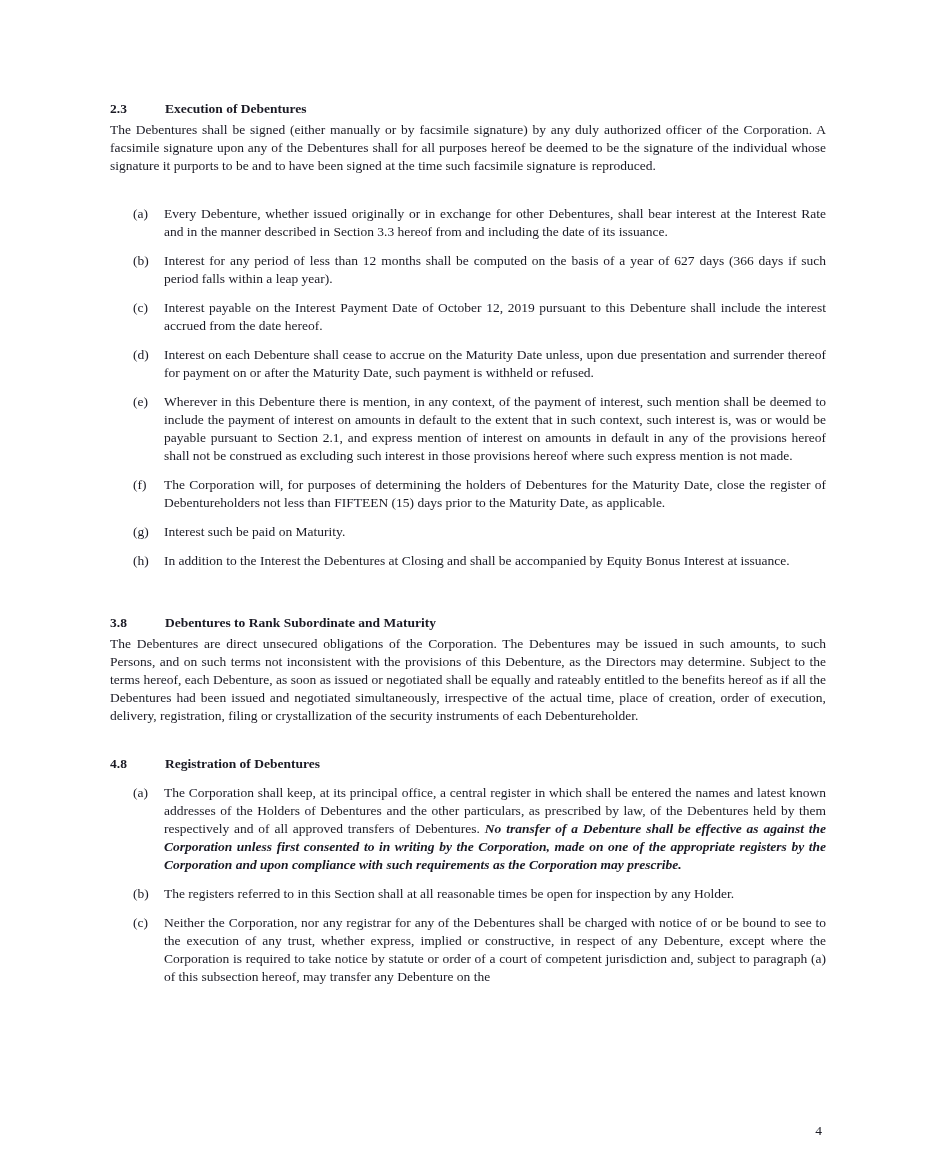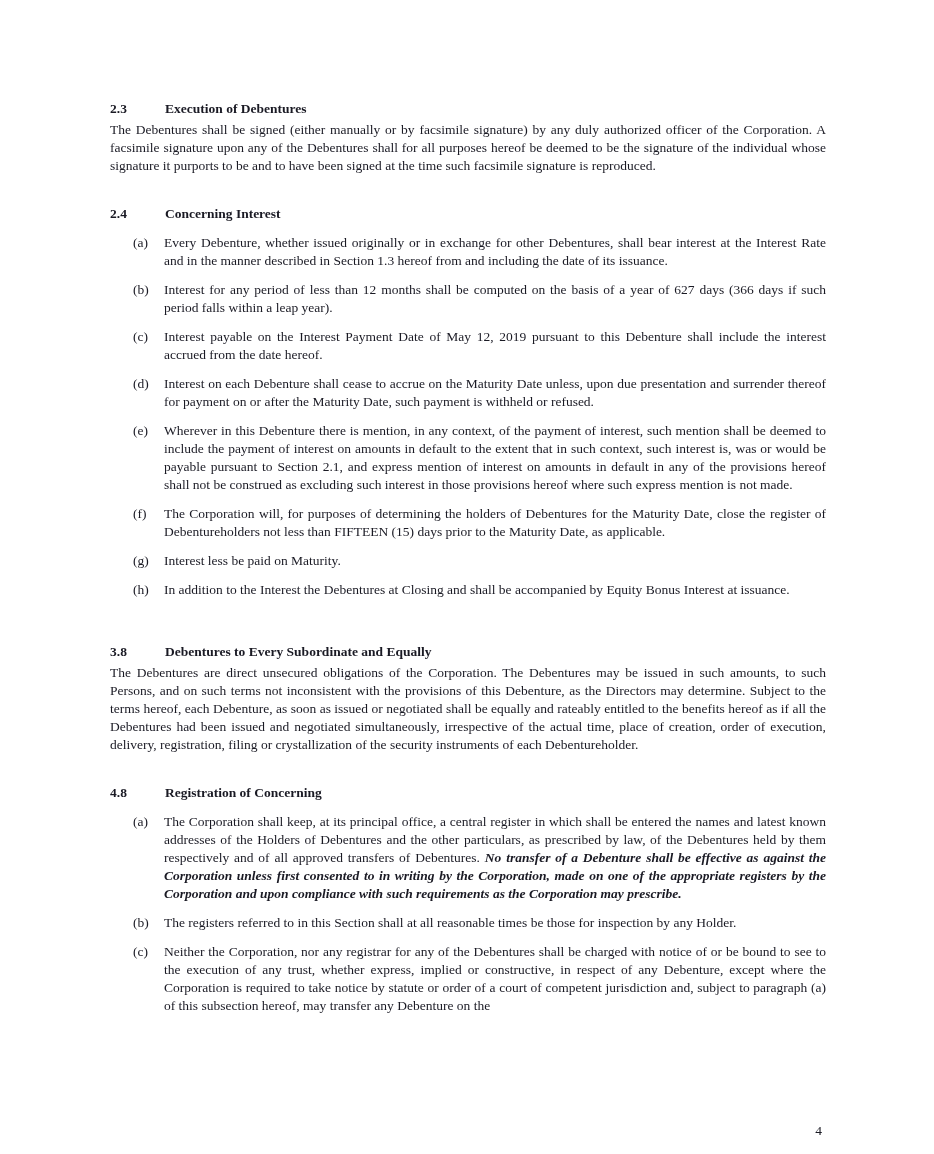--- a/index.html
+++ b/index.html
@@ -72,78 +72,75 @@
   <div class="content">
 
     <div class="section">
       <div class="heading">
         <span class="sec-num">2.3</span><span class="sec-title">Execution of Debentures</span>
       </div>
       <p class="body-par">The Debentures shall be signed (either manually or by facsimile signature) by any duly authorized officer of the Corporation.  A facsimile signature upon any of the Debentures shall for all purposes hereof be deemed to be the signature of the individual whose signature it purports to be and to have been signed at the time such facsimile signature is reproduced.</p>
     </div>
 
     <div class="section">
-      <div class="heading">
-        <span class="sec-num">2.4</span><span class="sec-title">Concerning Interest</span>
-      </div>
       <div class="list">
         <div class="list-item">
           <span class="marker">(a)</span>
-          <span class="item-text">Every Debenture, whether issued originally or in exchange for other Debentures, shall bear interest at the Interest Rate and in the manner described in Section 1.3 hereof from and including the date of its issuance.</span>
+          <span class="item-text">Every Debenture, whether issued originally or in exchange for other Debentures, shall bear interest at the Interest Rate and in the manner described in Section 3.3 hereof from and including the date of its issuance.</span>
         </div>
         <div class="list-item">
           <span class="marker">(b)</span>
           <span class="item-text">Interest for any period of less than 12 months shall be computed on the basis of a year of 627 days (366 days if such period falls within a leap year).</span>
         </div>
         <div class="list-item">
           <span class="marker">(c)</span>
-          <span class="item-text">Interest payable on the Interest Payment Date of May 12, 2019 pursuant to this Debenture shall include the interest accrued from the date hereof.</span>
+          <span class="item-text">Interest payable on the Interest Payment Date of October 12, 2019 pursuant to this Debenture shall include the interest accrued from the date hereof.</span>
         </div>
         <div class="list-item">
           <span class="marker">(d)</span>
           <span class="item-text">Interest on each Debenture shall cease to accrue on the Maturity Date unless, upon due presentation and surrender thereof for payment on or after the Maturity Date, such payment is withheld or refused.</span>
         </div>
         <div class="list-item">
           <span class="marker">(e)</span>
           <span class="item-text">Wherever in this Debenture there is mention, in any context, of the payment of interest, such mention shall be deemed to include the payment of interest on amounts in default to the extent that in such context, such interest is, was or would be payable pursuant to Section 2.1, and express mention of interest on amounts in default in any of the provisions hereof shall not be construed as excluding such interest in those provisions hereof where such express mention is not made.</span>
         </div>
         <div class="list-item">
           <span class="marker">(f)</span>
           <span class="item-text">The Corporation will, for purposes of determining the holders of Debentures for the Maturity Date, close the register of Debentureholders not less than FIFTEEN (15) days prior to the Maturity Date, as applicable.</span>
         </div>
         <div class="list-item">
           <span class="marker">(g)</span>
-          <span class="item-text">Interest less be paid on Maturity.</span>
+          <span class="item-text">Interest such be paid on Maturity.</span>
         </div>
         <div class="list-item">
           <span class="marker">(h)</span>
           <span class="item-text">In addition to the Interest the Debentures at Closing and shall be accompanied by Equity Bonus Interest at issuance.</span>
         </div>
       </div>
     </div>
 
     <div class="section big-gap">
       <div class="heading">
-        <span class="sec-num">3.8</span><span class="sec-title">Debentures to Every Subordinate and Equally</span>
+        <span class="sec-num">3.8</span><span class="sec-title">Debentures to Rank Subordinate and Maturity</span>
       </div>
       <p class="body-par">The Debentures are direct unsecured obligations of the Corporation. The Debentures may be issued in such amounts, to such Persons, and on such terms not inconsistent with the provisions of this Debenture, as the Directors may determine.  Subject to the terms hereof, each Debenture, as soon as issued or negotiated shall be equally and rateably entitled to the benefits hereof as if all the Debentures had been issued and negotiated simultaneously, irrespective of the actual time, place of creation, order of execution, delivery, registration, filing or crystallization of the security instruments of each Debentureholder.</p>
     </div>
 
     <div class="section">
       <div class="heading">
-        <span class="sec-num">4.8</span><span class="sec-title">Registration of Concerning</span>
+        <span class="sec-num">4.8</span><span class="sec-title">Registration of Debentures</span>
       </div>
       <div class="list">
         <div class="list-item">
           <span class="marker">(a)</span>
           <span class="item-text"><span>The Corporation shall keep, at its principal office, a central register in which shall be entered the names and latest known addresses of the Holders of Debentures and the other particulars, as prescribed by law, of the Debentures held by them respectively and of all approved transfers of Debentures.  </span><span class="emphasis">No transfer of a Debenture shall be effective as against the Corporation unless first consented to in writing by the Corporation, made on one of the appropriate registers by the Corporation and upon compliance with such requirements as the Corporation may prescribe.</span></span>
         </div>
         <div class="list-item">
           <span class="marker">(b)</span>
-          <span class="item-text">The registers referred to in this Section shall at all reasonable times be those for inspection by any Holder.</span>
+          <span class="item-text">The registers referred to in this Section shall at all reasonable times be open for inspection by any Holder.</span>
         </div>
         <div class="list-item">
           <span class="marker">(c)</span>
           <span class="item-text">Neither the Corporation, nor any registrar for any of the Debentures shall be charged with notice of or be bound to see to the execution of any trust, whether express, implied or constructive, in respect of any Debenture, except where the Corporation is required to take notice by statute or order of a court of competent jurisdiction and, subject to paragraph (a) of this subsection hereof, may transfer any Debenture on the</span>
         </div>
       </div>
     </div>
 
   </div>
 

